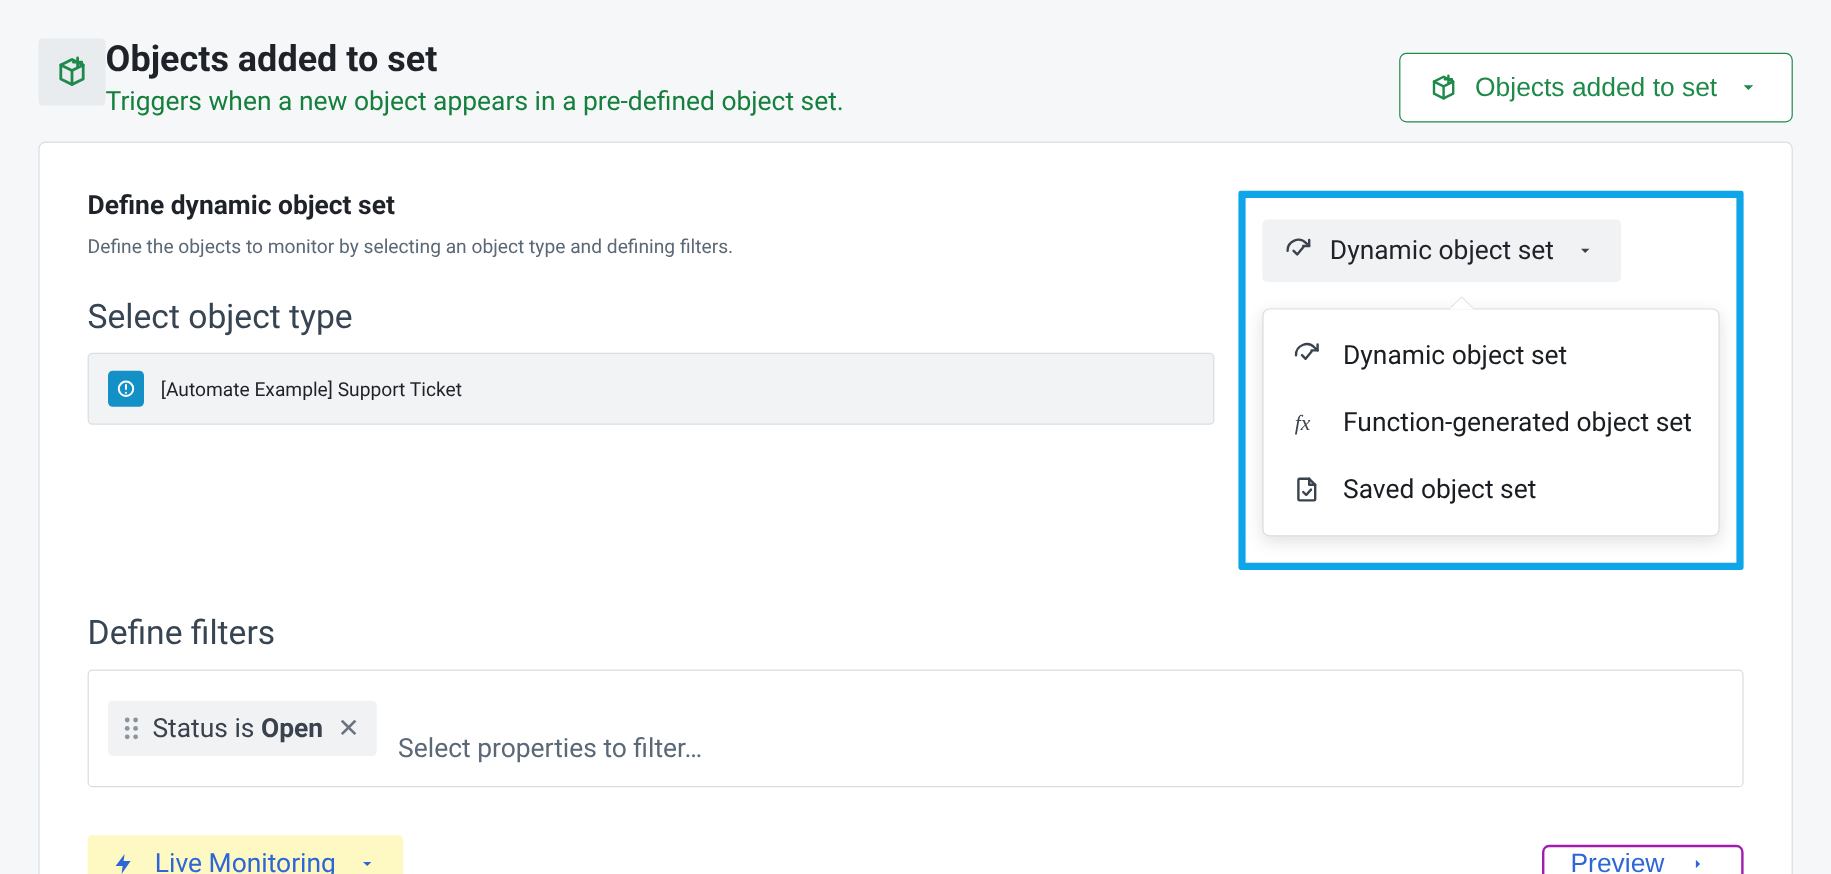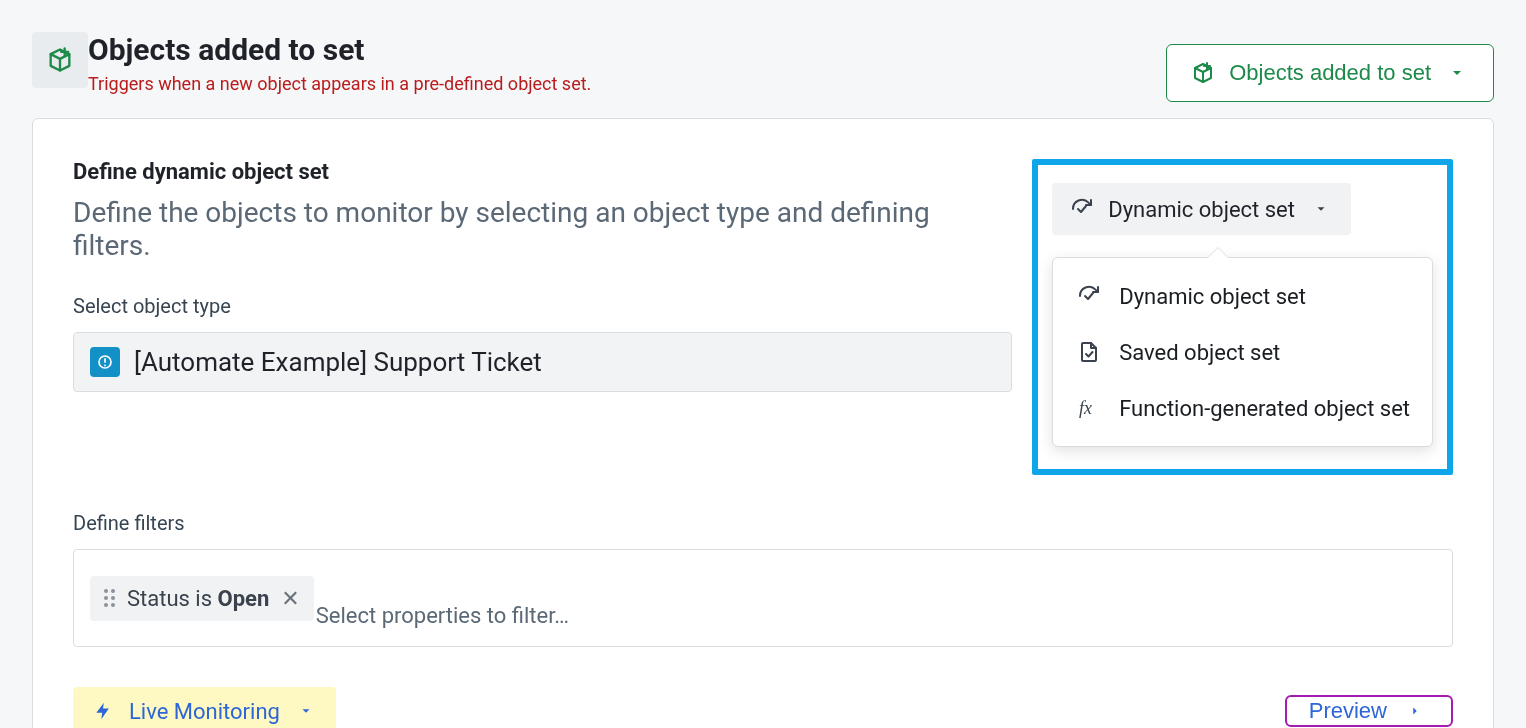--- a/index.html
+++ b/index.html
@@ -26,22 +26,22 @@
     flex-shrink:0;
   }
   .header-title-block { flex:1; min-width:0; }
   .header-title {
     font-size: 30px;
     font-weight: 700;
     margin: 0 0 6px 0;
     color:#1f2329;
   }
   .header-desc {
-    font-size: 18px;
-    color:#b91c1c;
+    font-size: 22px;
+    color:#15803d;
     margin:0;
   }
   .header-btn {
     display:flex;align-items:center;gap:12px;
     border:1px solid #1d8a4a;
     color:#1d8a4a;
     background:#fff;
     font-size:22px;
     font-weight:500;
     padding:14px 22px;
@@ -65,52 +65,52 @@
     justify-content:flex-end;
     gap:20px;
   }
   .section-title {
     font-size:22px;
     font-weight:700;
     color:#1f2329;
     margin:0 0 12px 0;
   }
   .section-desc {
-    font-size:28px;
+    font-size:16px;
     color:#5b6876;
     margin:0 0 32px 0;
   }
   .field-label {
-    font-size:20px;
+    font-size:28px;
     color:#374452;
     margin:0 0 14px 0;
   }
   .select-box {
     display:flex;align-items:center;gap:14px;
     border:1px solid #d9dde1;
     background:#f2f3f5;
     border-radius:4px;
     padding:14px 16px;
-    font-size:26px;
+    font-size:16px;
     color:#1f2329;
   }
   .obj-type-icon {
     width:30px;height:30px;border-radius:4px;
     background:#1391c7;
     display:flex;align-items:center;justify-content:center;
     flex-shrink:0;
   }
   .filters-wrap {
     margin-top:36px;
   }
   .filter-box {
     border:1px solid #d9dde1;
     border-radius:4px;
     padding:18px 16px;
-    display:flex;align-items:center;gap:2px;
+    display:flex;align-items:center;gap:18px;
     font-size:22px;
   }
   .filter-chip {
     background:#f1f2f4;
     border-radius:4px;
     padding:10px 14px;
     display:flex;align-items:center;gap:12px;
     color:#3a434d;
     font-size:22px;
   }
@@ -288,35 +288,35 @@
               <svg viewBox="0 0 24 24" width="24" height="24" fill="none" stroke="#3a434d" stroke-width="2" stroke-linecap="round" stroke-linejoin="round">
                 <path d="M3 12a9 9 0 0 1 15.5-6.4L21 8"></path>
                   <polyline points="21 3 21 8 16 8"></polyline>
                 <polyline points="8 12 11 15 16 9"></polyline>
               </svg>
             </span>
             <span>Dynamic object set</span>
           </div>
           <div class="dd-item">
             <span class="icon-slot">
-              <svg viewBox="0 0 24 24" width="24" height="24" fill="none" stroke="#3a434d" stroke-width="2" stroke-linecap="round" stroke-linejoin="round">
-                <path d="M14 3 H6 a1 1 0 0 0 -1 1 V20 a1 1 0 0 0 1 1 H18 a1 1 0 0 0 1 -1 V8 Z"></path>
-                <polyline points="14 3 14 8 19 8"></polyline>
-                <polyline points="9 14 11.5 16.5 15.5 12"></polyline>
-              </svg>
-            </span>
-            <span>Saved object set</span>
-          </div>
-          <div class="dd-item">
-            <span class="icon-slot">
               <svg viewBox="0 0 24 24" width="24" height="24">
                   <text x="2" y="18" font-family="Georgia,serif" font-style="italic" font-size="18" fill="#3a434d">fx</text>
                 </svg>
             </span>
             <span>Function-generated object set</span>
+          </div>
+          <div class="dd-item">
+            <span class="icon-slot">
+              <svg viewBox="0 0 24 24" width="24" height="24" fill="none" stroke="#3a434d" stroke-width="2" stroke-linecap="round" stroke-linejoin="round">
+                <path d="M14 3 H6 a1 1 0 0 0 -1 1 V20 a1 1 0 0 0 1 1 H18 a1 1 0 0 0 1 -1 V8 Z"></path>
+                <polyline points="14 3 14 8 19 8"></polyline>
+                <polyline points="9 14 11.5 16.5 15.5 12"></polyline>
+              </svg>
+            </span>
+            <span>Saved object set</span>
           </div>
         </div>
       </div>
     </div>
 
     <div class="filters-wrap">
       <p class="field-label">Define filters</p>
       <div class="filter-box">
         <div class="filter-chip">
           <span class="drag-handle">

